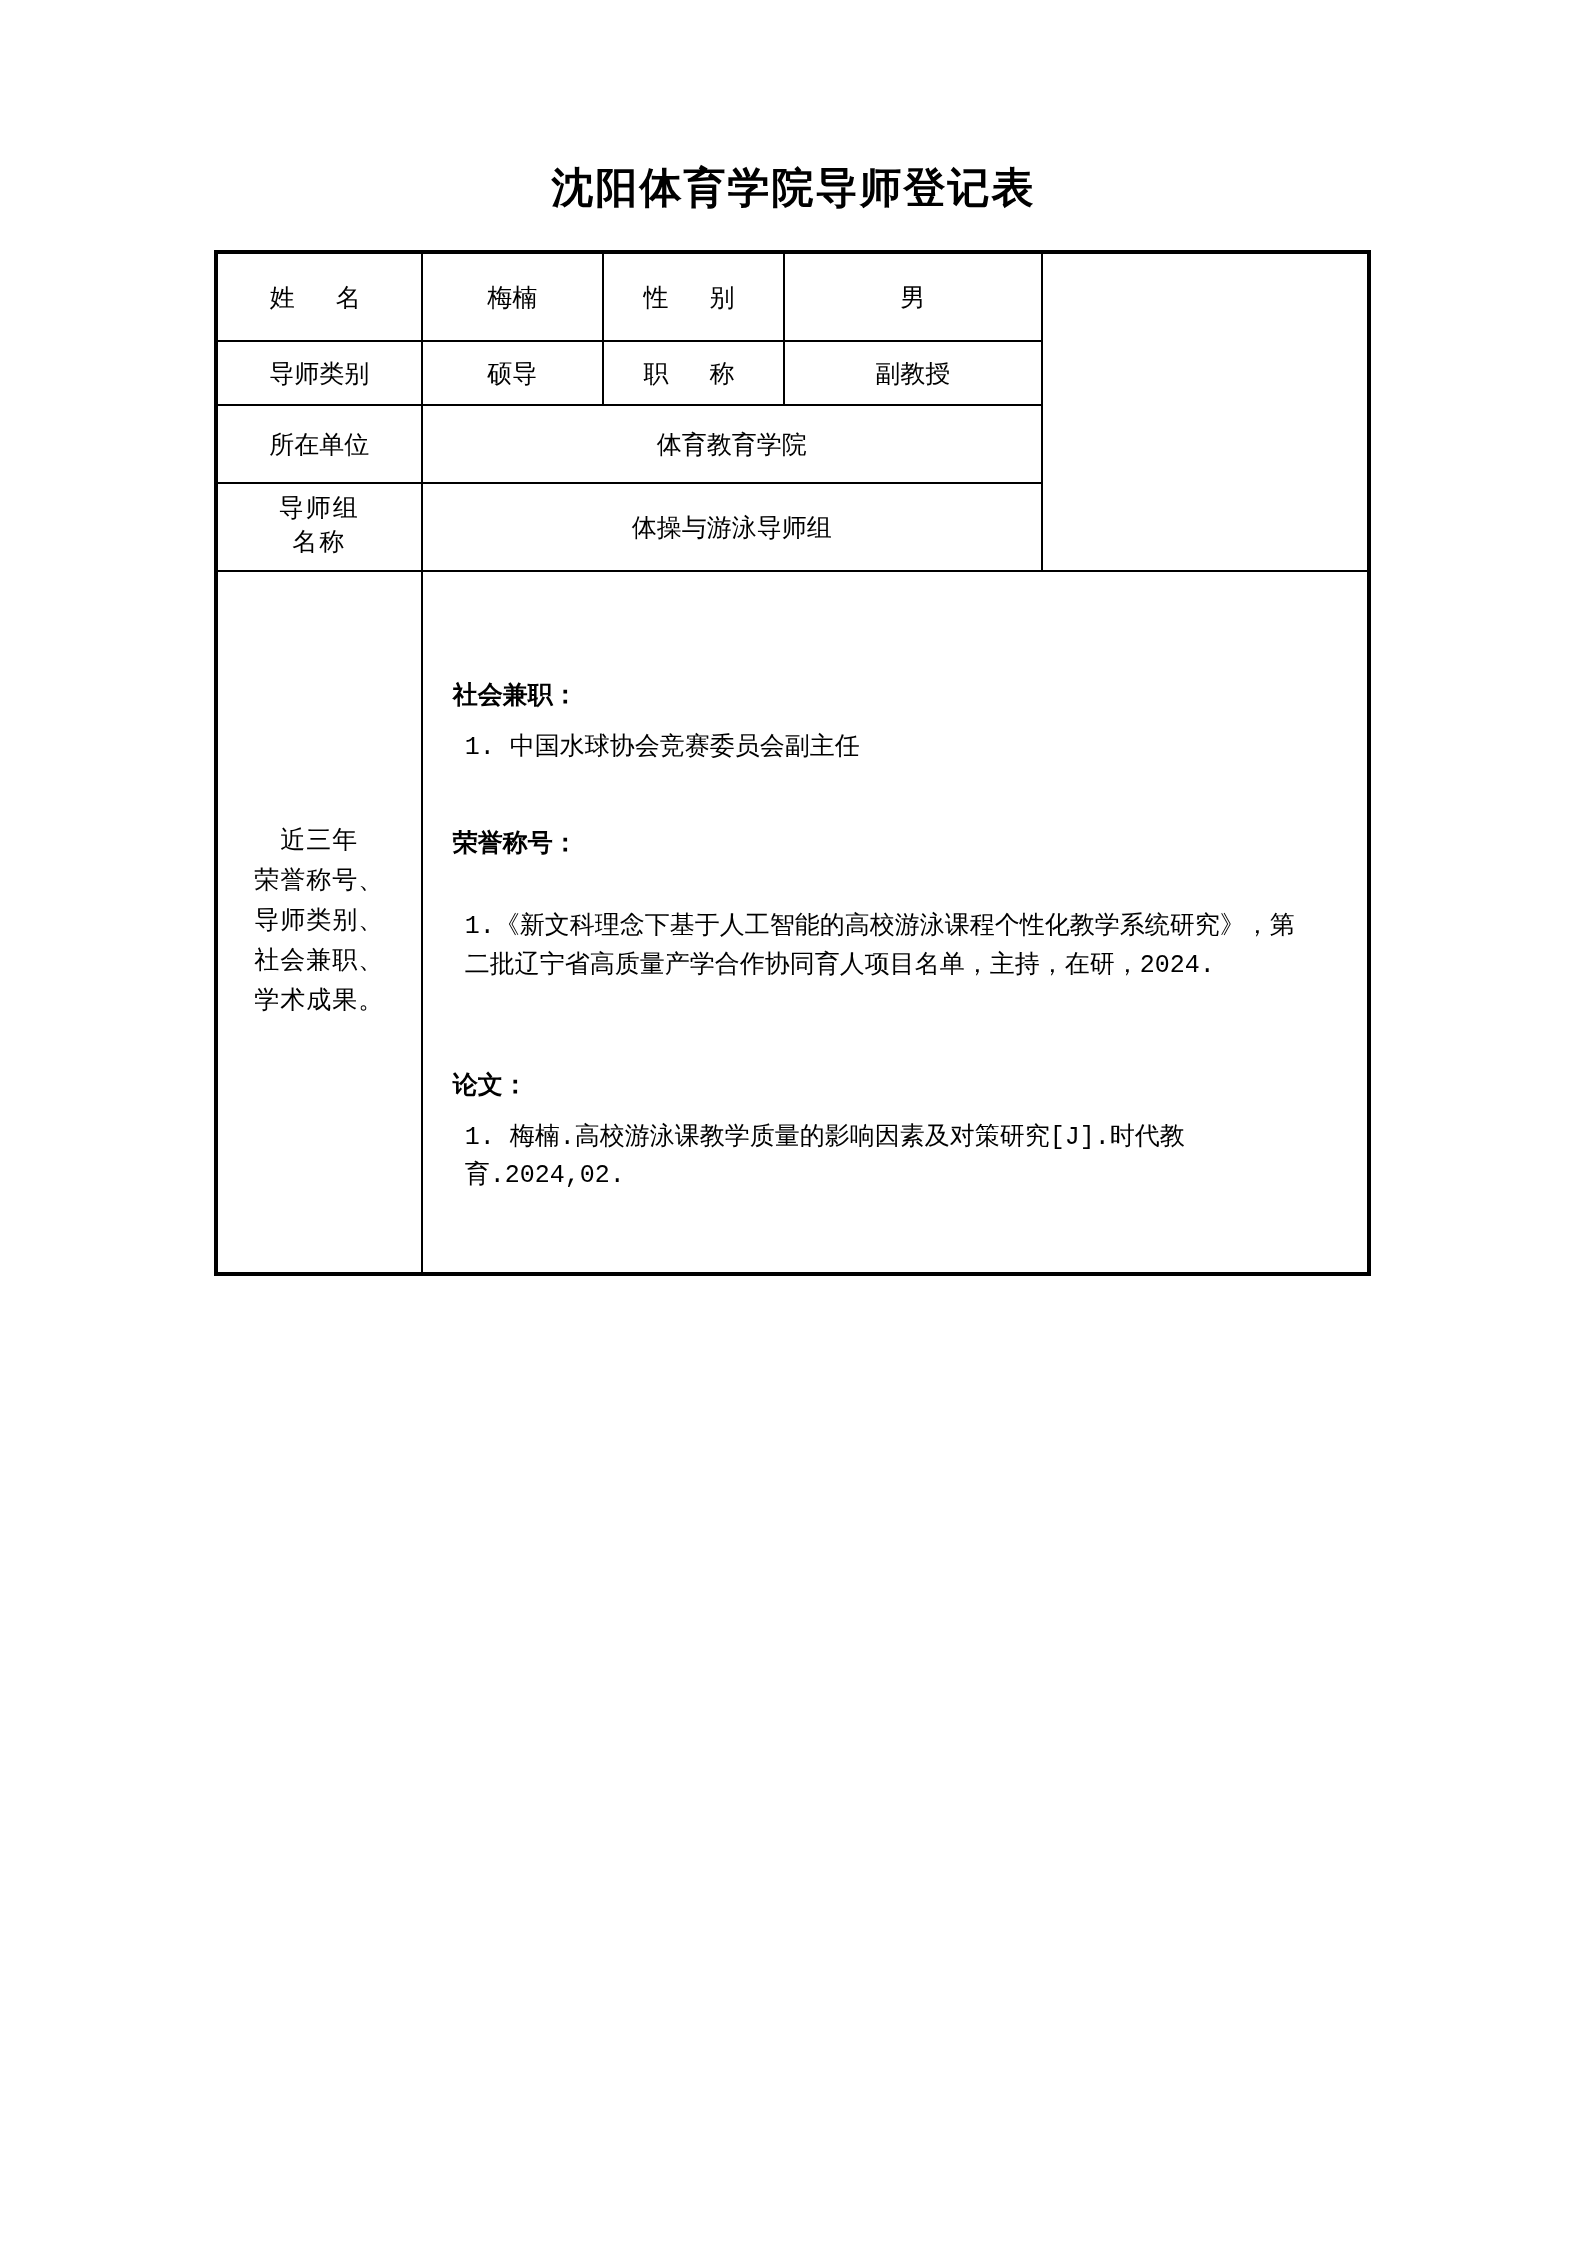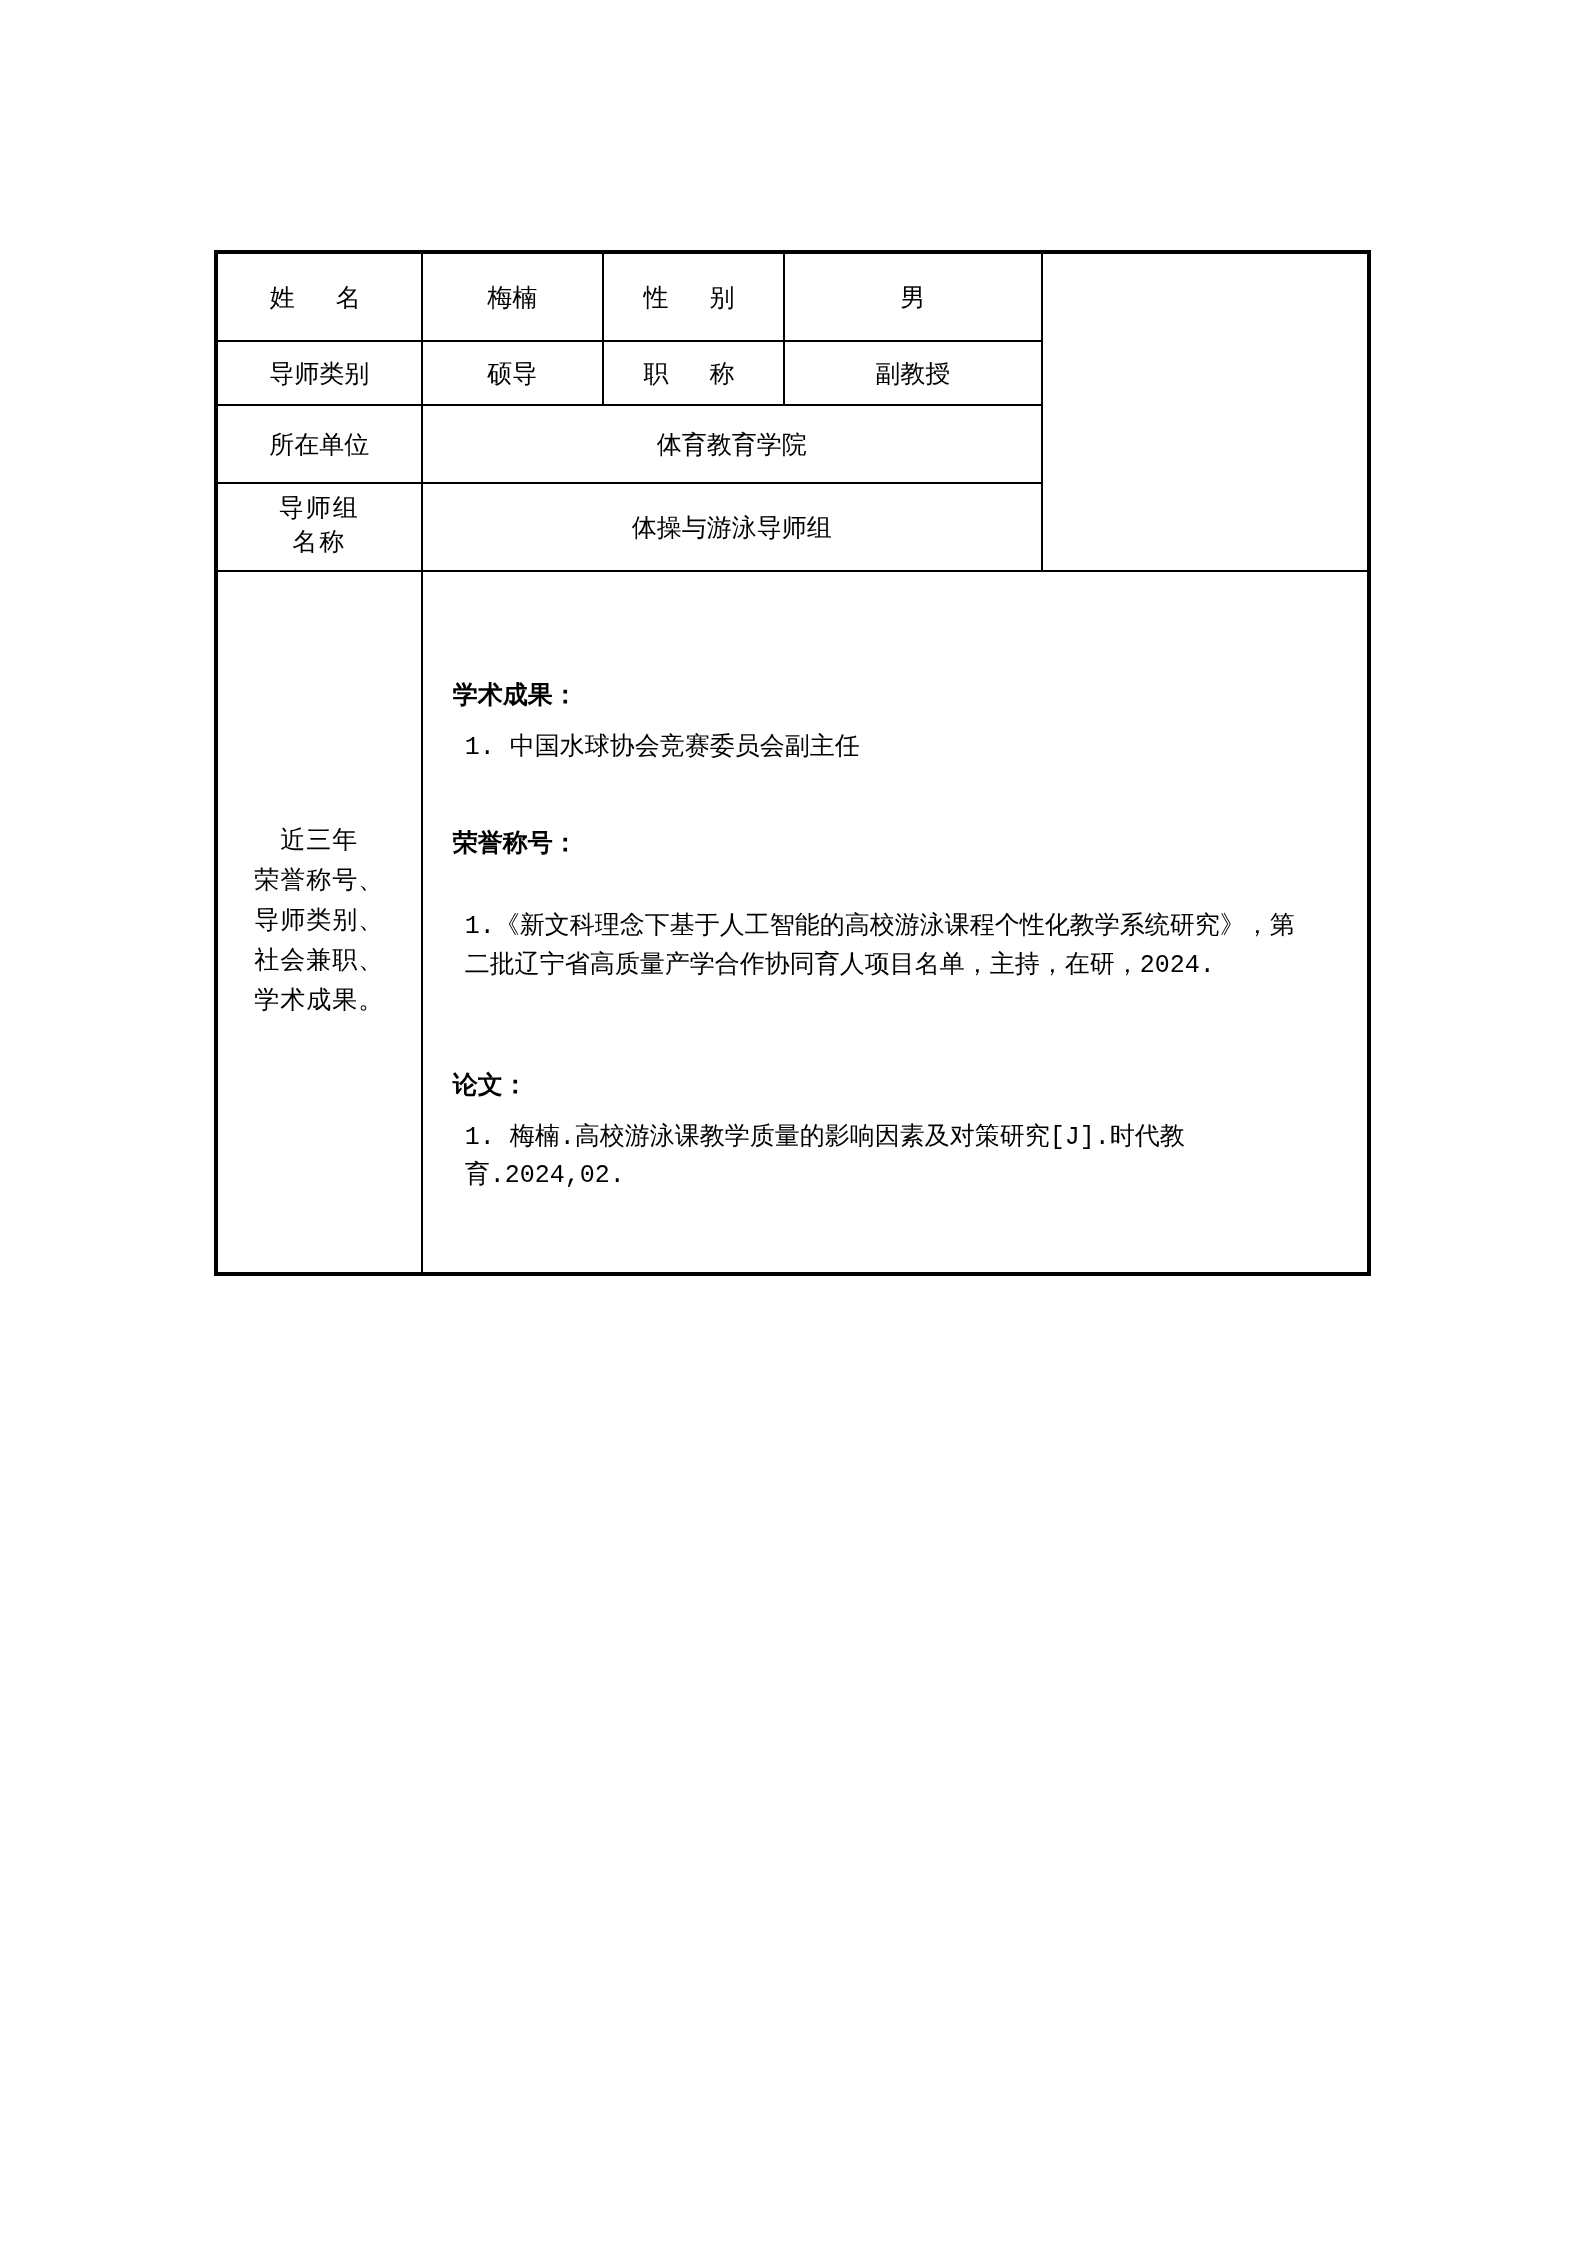--- a/index.html
+++ b/index.html
@@ -132,20 +132,21 @@
   }
   .gap-lg { height: 46px; }
   .gap-md { height: 28px; }
   .gap-xl { height: 70px; }
 </style>
 </head>
 <body>
 
 <div class="page">
 
+  <div class="doc-title">沈阳体育学院导师登记表</div>
 
   <div class="table-wrap">
     <table class="main">
       <tbody>
         <tr class="r1">
           <td style="width:170px" class="lbl">姓　名</td>
           <td style="width:150px">梅楠</td>
           <td style="width:150px" class="lbl">性　别</td>
           <td style="width:215px">男</td>
           <td class="photo-cell" rowspan="4">
@@ -181,21 +182,21 @@
         <tr class="body-row">
           <td class="body-label">
             <div>近三年</div>
             <div>荣誉称号、</div>
             <div>导师类别、</div>
             <div>社会兼职、</div>
             <div>学术成果。</div>
           </td>
           <td class="body-content" colspan="4" style="height:700px">
             <div class="content-inner">
-              <div class="sec-head">学术成果：</div>
+              <div class="sec-head">社会兼职：</div>
               <div class="sec-item">1. 中国水球协会竞赛委员会副主任</div>
 
               <div class="gap-lg"></div>
 
               <div class="sec-head">荣誉称号：</div>
               <div class="gap-md"></div>
               <div class="sec-item">1.《新文科理念下基于人工智能的高校游泳课程个性化教学系统研究》，第二批辽宁省高质量产学合作协同育人项目名单，主持，在研，2024.</div>
 
               <div class="gap-xl"></div>
 

